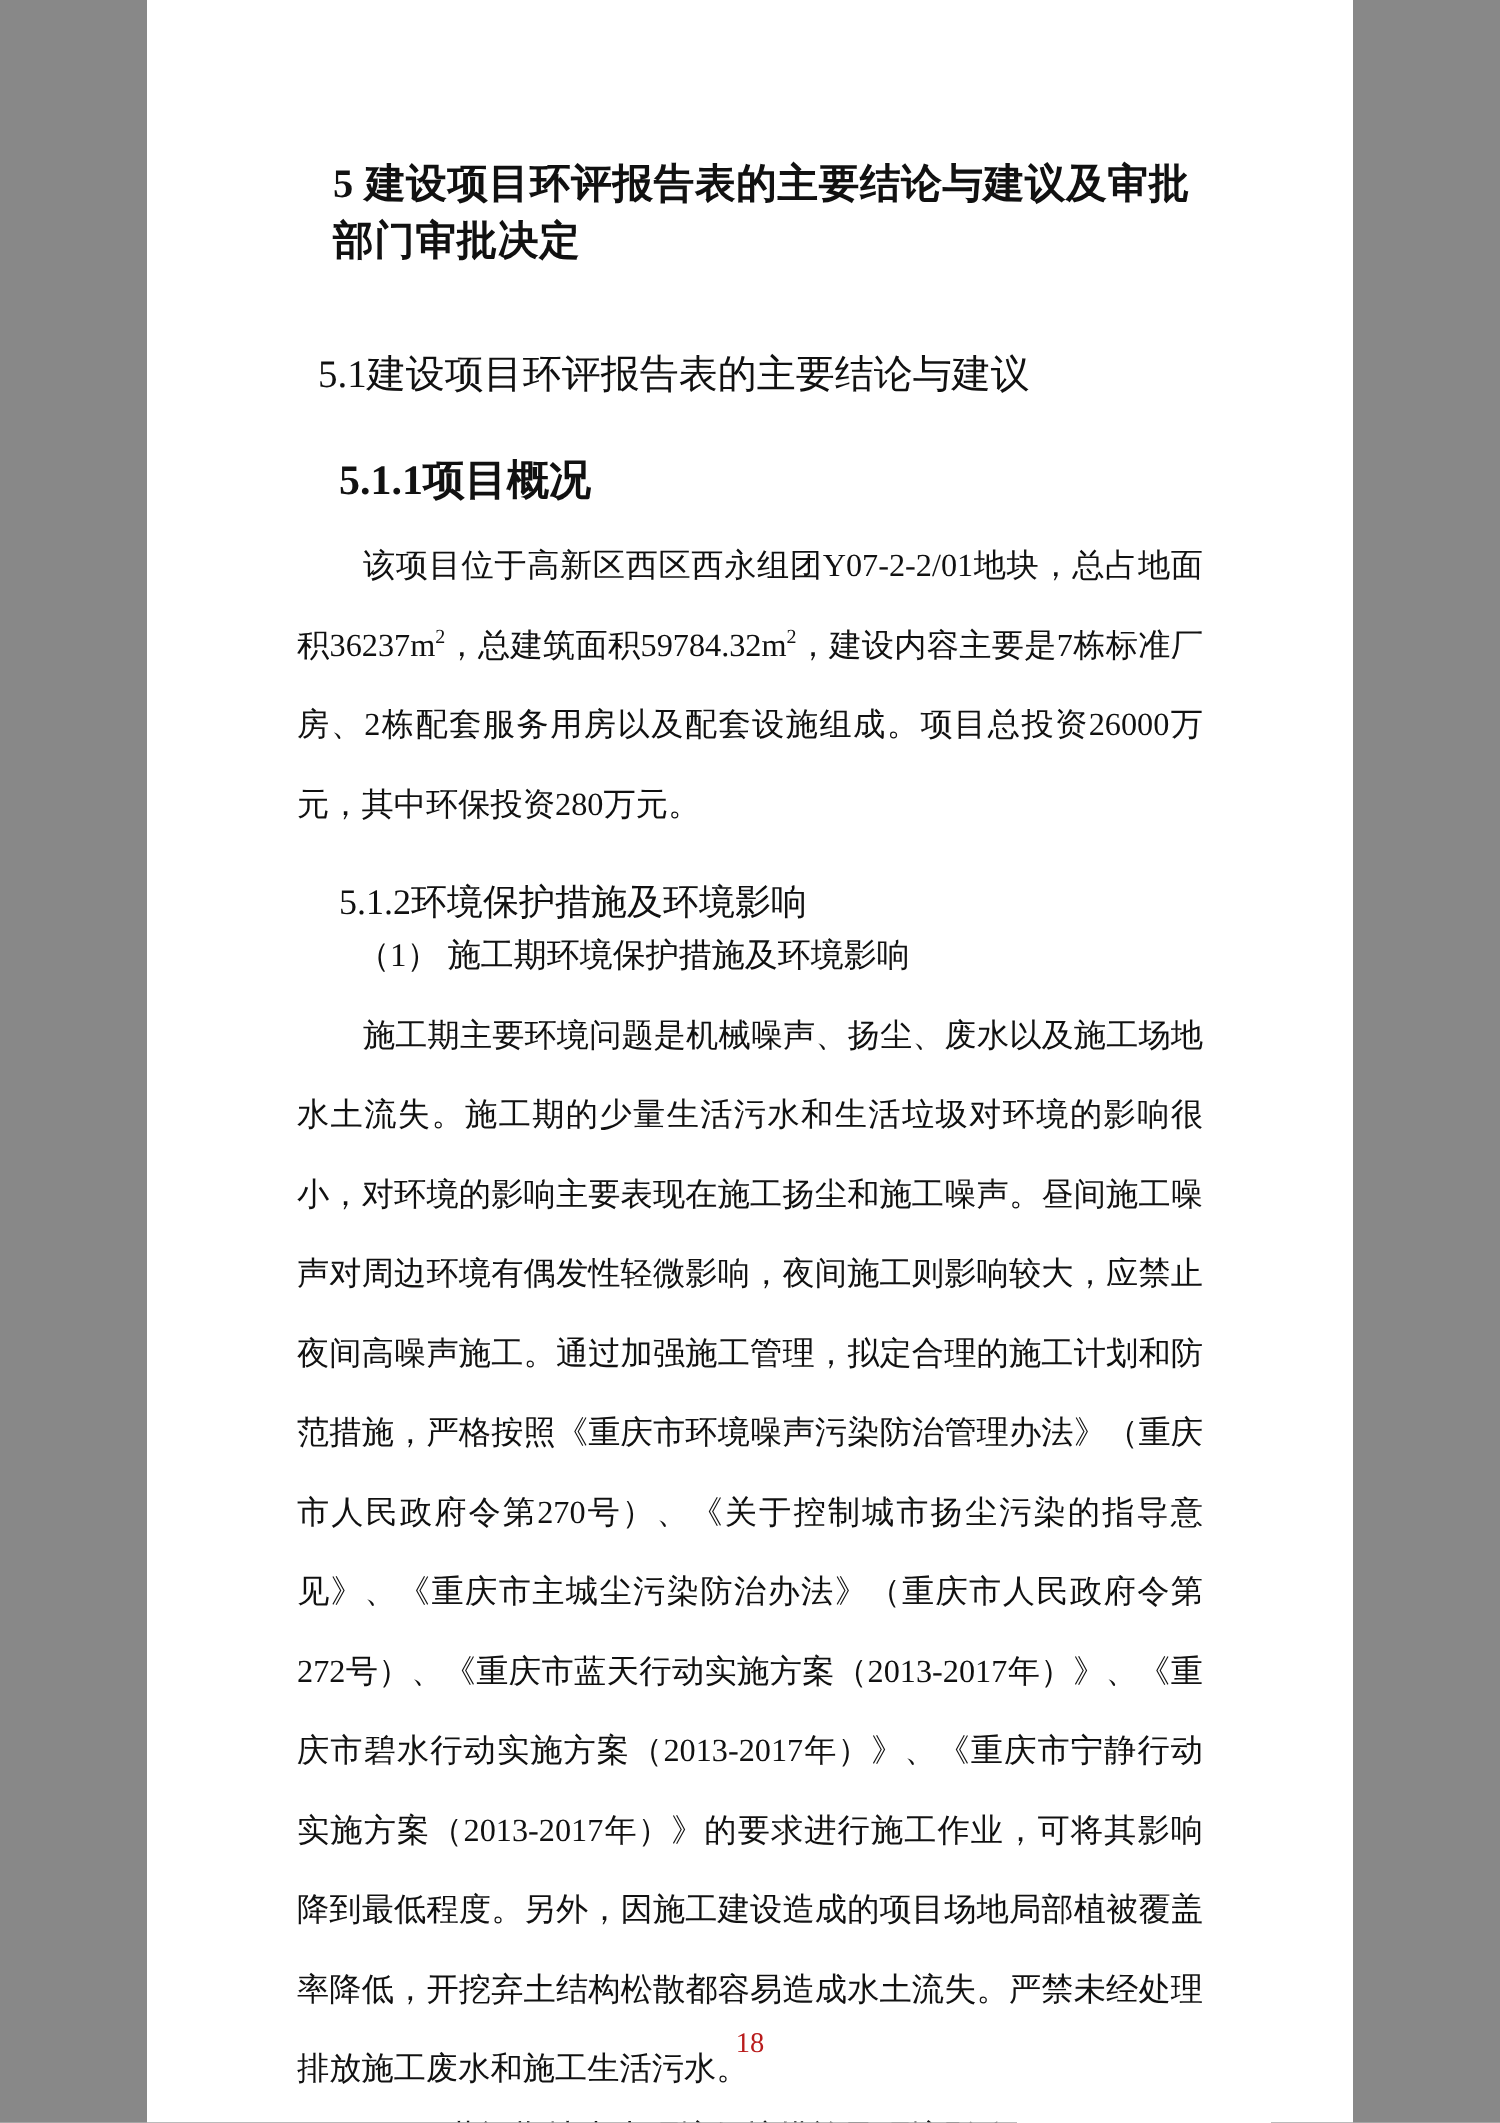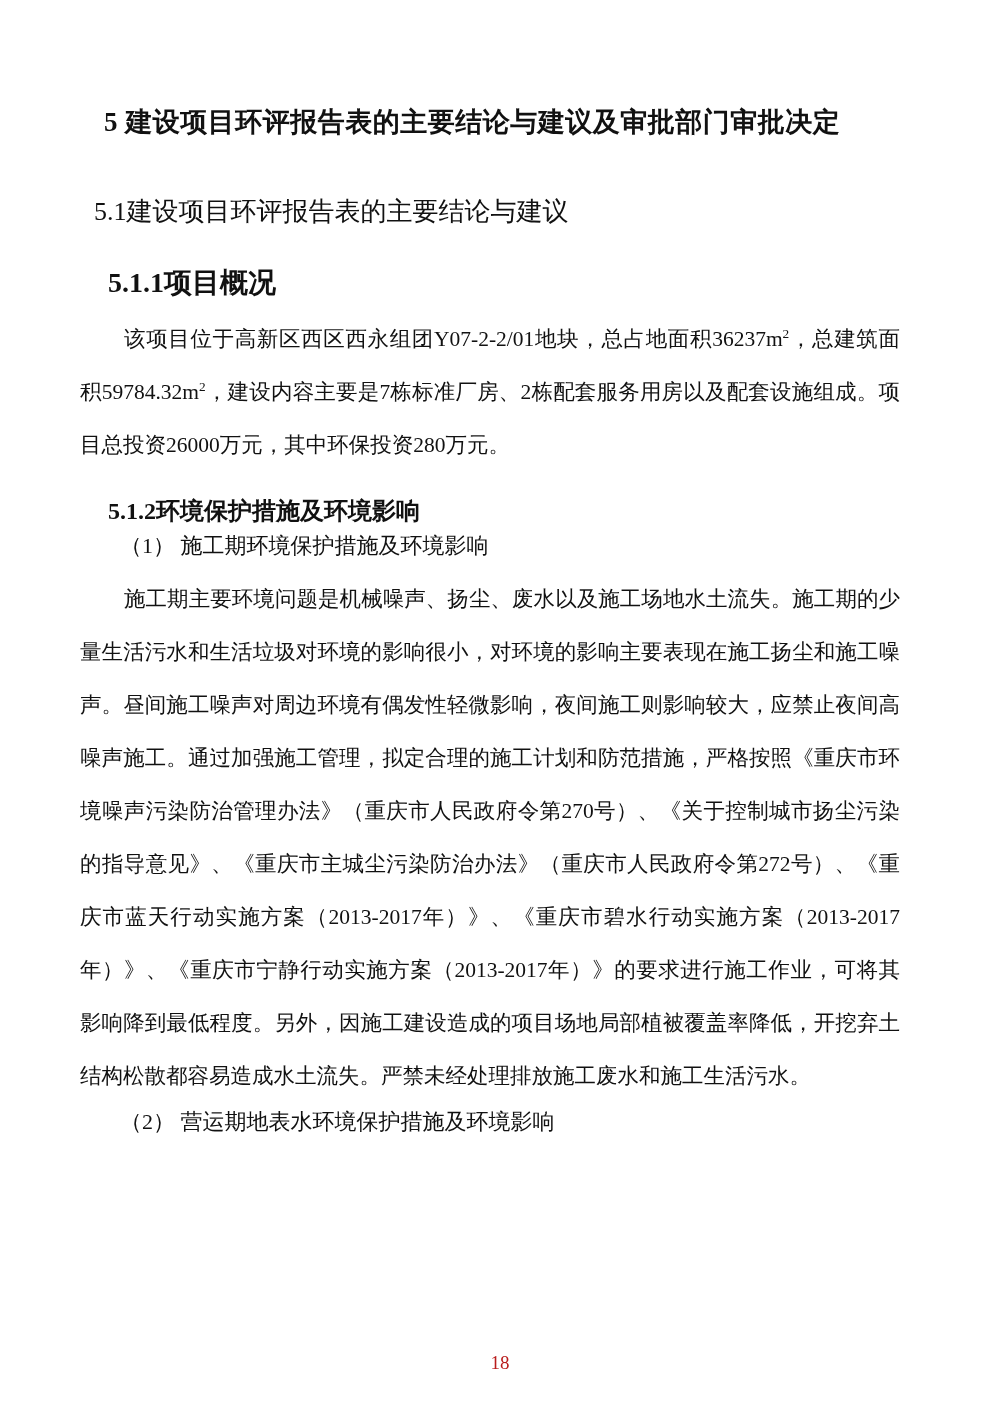--- a/index.html
+++ b/index.html
@@ -2,28 +2,28 @@
 <html><head>
 <meta charset="utf-8">
 <style>
   html, body {
     margin: 0;
     padding: 0;
     background: #888;
   }
   .page {
     position: relative;
-    width: 1000px;
+    width: 804px;
     height: 1415px;
     margin: 0 auto;
     background: #ffffff;
     color: #111111;
     font-family: "Liberation Serif", "DejaVu Serif", serif;
     box-sizing: border-box;
-    padding: 104px 100px 0 80px;
+    padding: 104px 100px 0 100px;
     overflow: hidden;
   }
   h1.chapter-title {
     font-size: 27px;
     font-weight: bold;
     line-height: 1.4;
     margin: 0 0 0 24px;
     letter-spacing: 0.5px;
   }
   h2.sec-51 {
@@ -33,21 +33,21 @@
     margin: 52px 0 0 14px;
   }
   h3.sec-511 {
     font-size: 28px;
     font-weight: bold;
     line-height: 1.3;
     margin: 36px 0 0 28px;
   }
   h3.sec-512 {
     font-size: 24px;
-    font-weight: bold;
+    font-weight: normal;
     line-height: 1.3;
     margin: 24px 0 0 28px;
   }
   h4.subhead {
     font-size: 22px;
     font-weight: normal;
     line-height: 1.35;
     margin: 4px 0 0 40px;
   }
   p.body-para {

